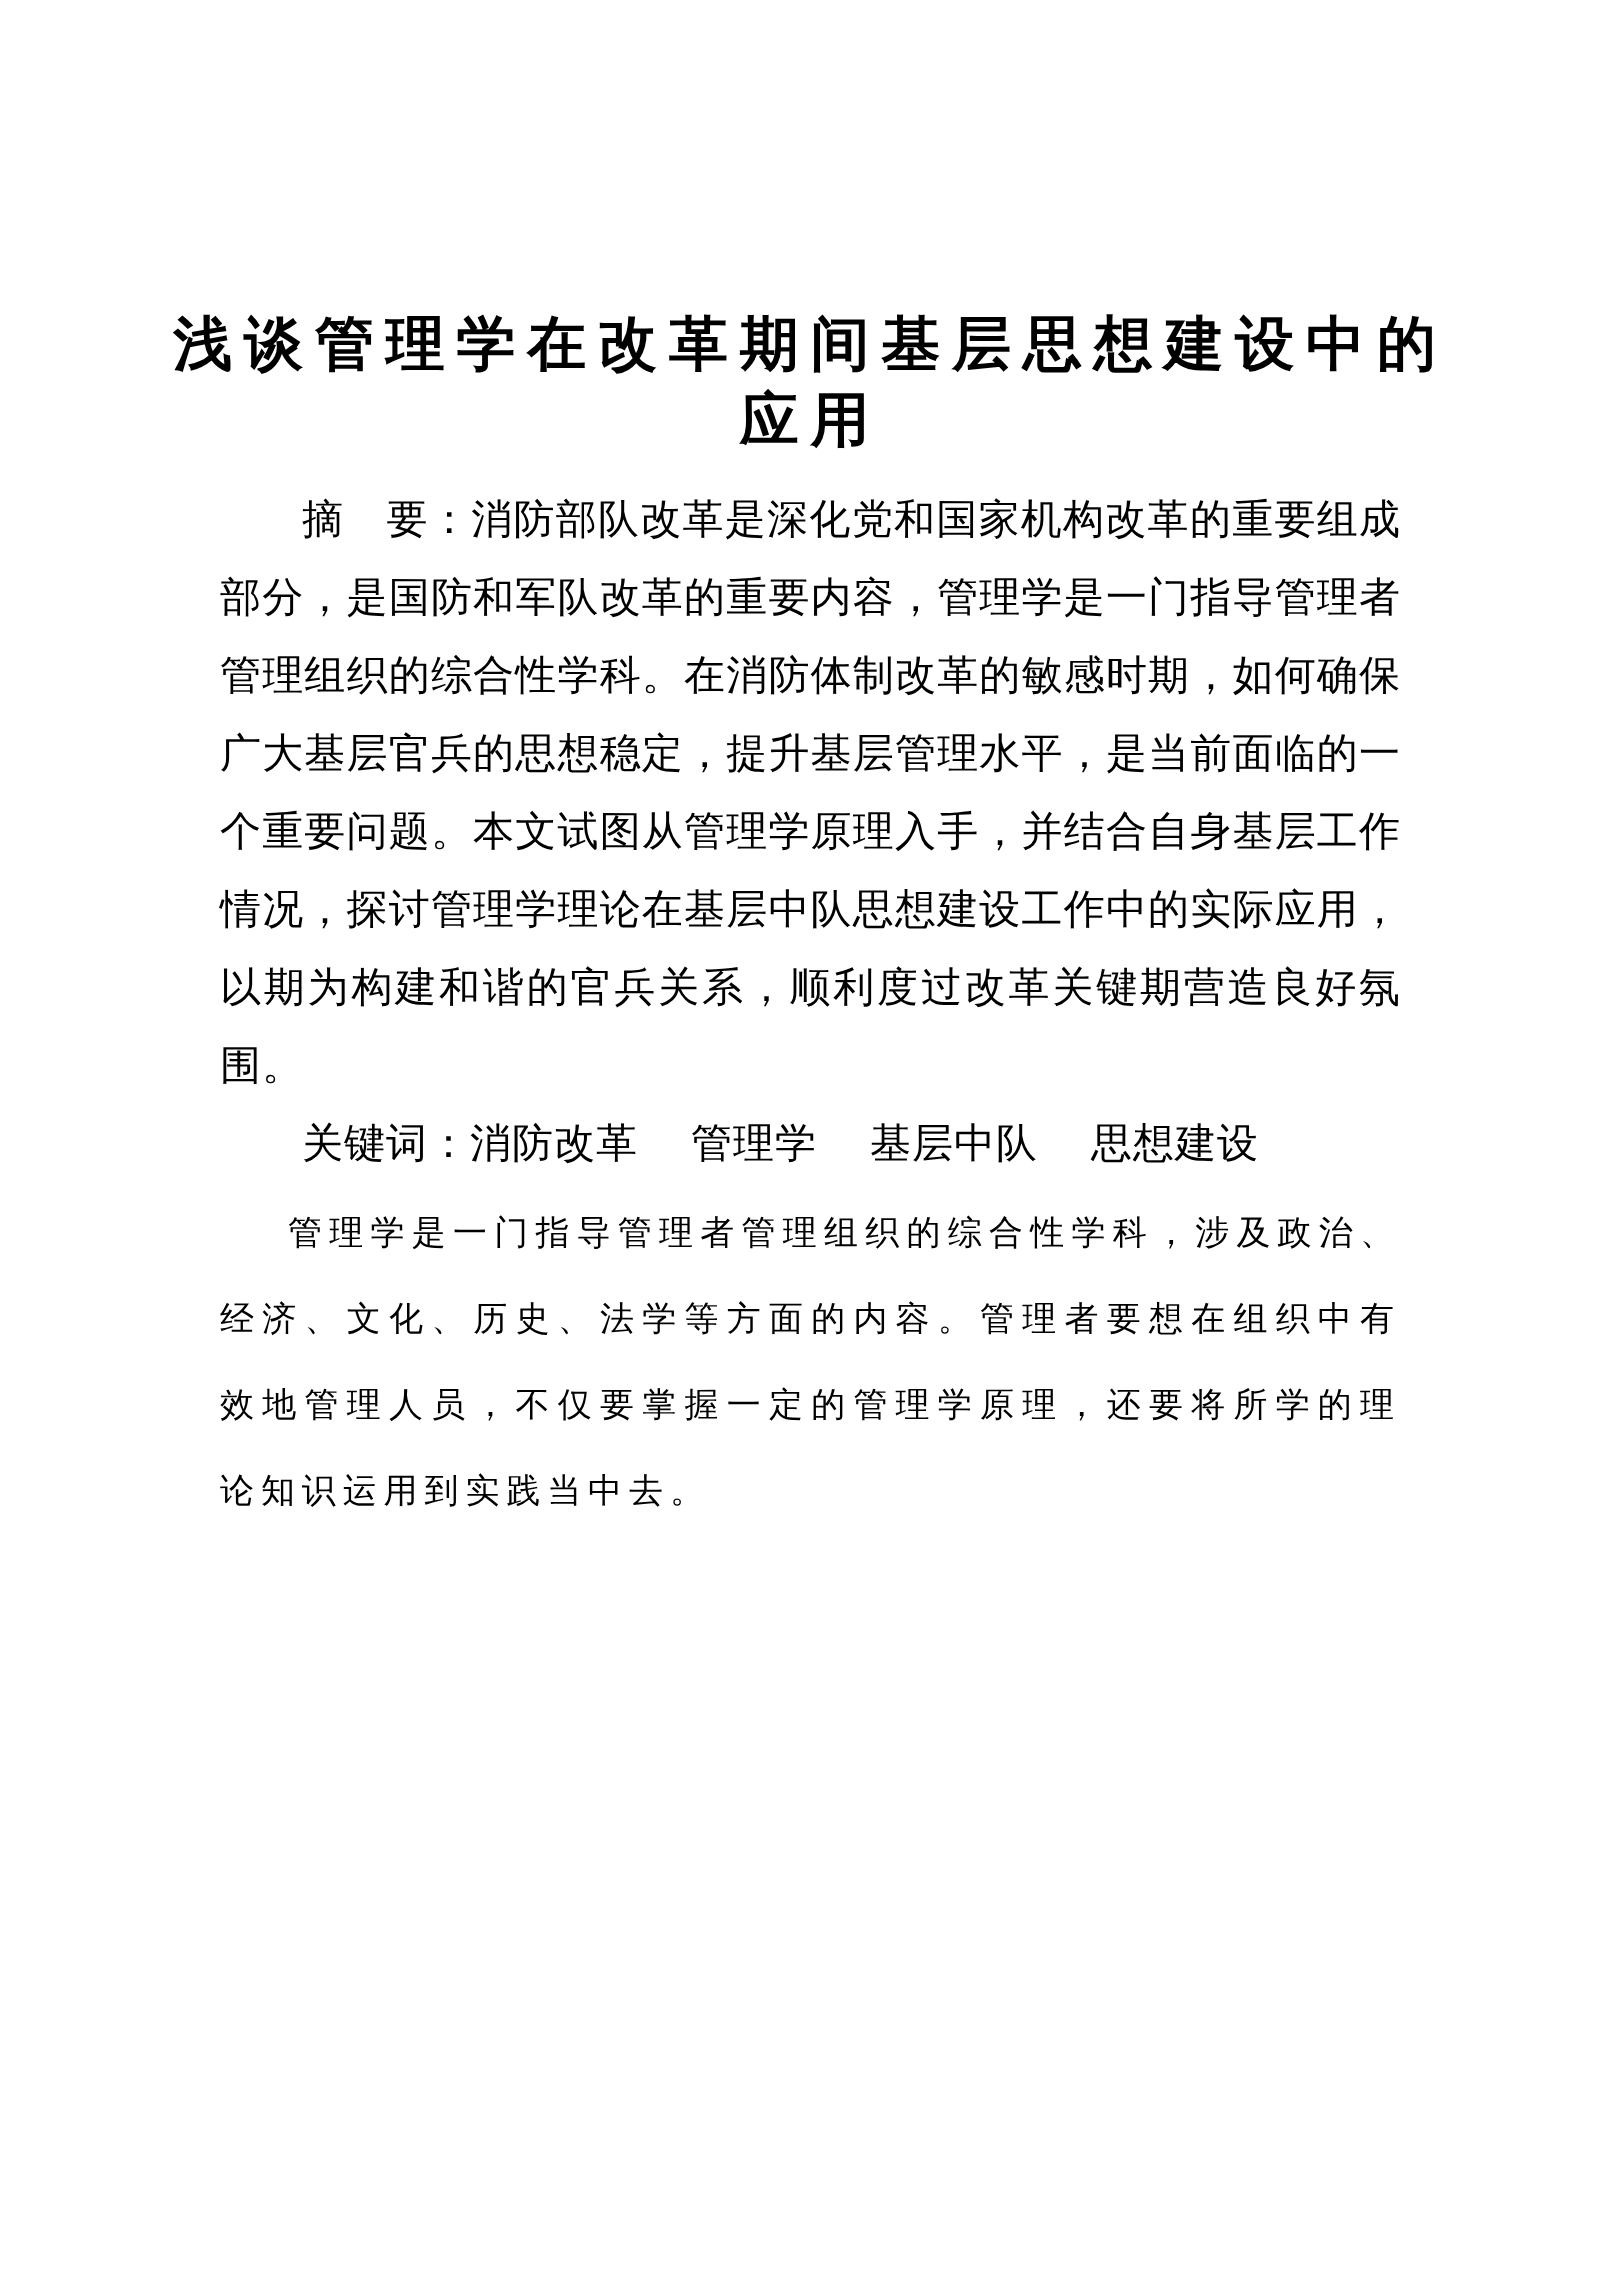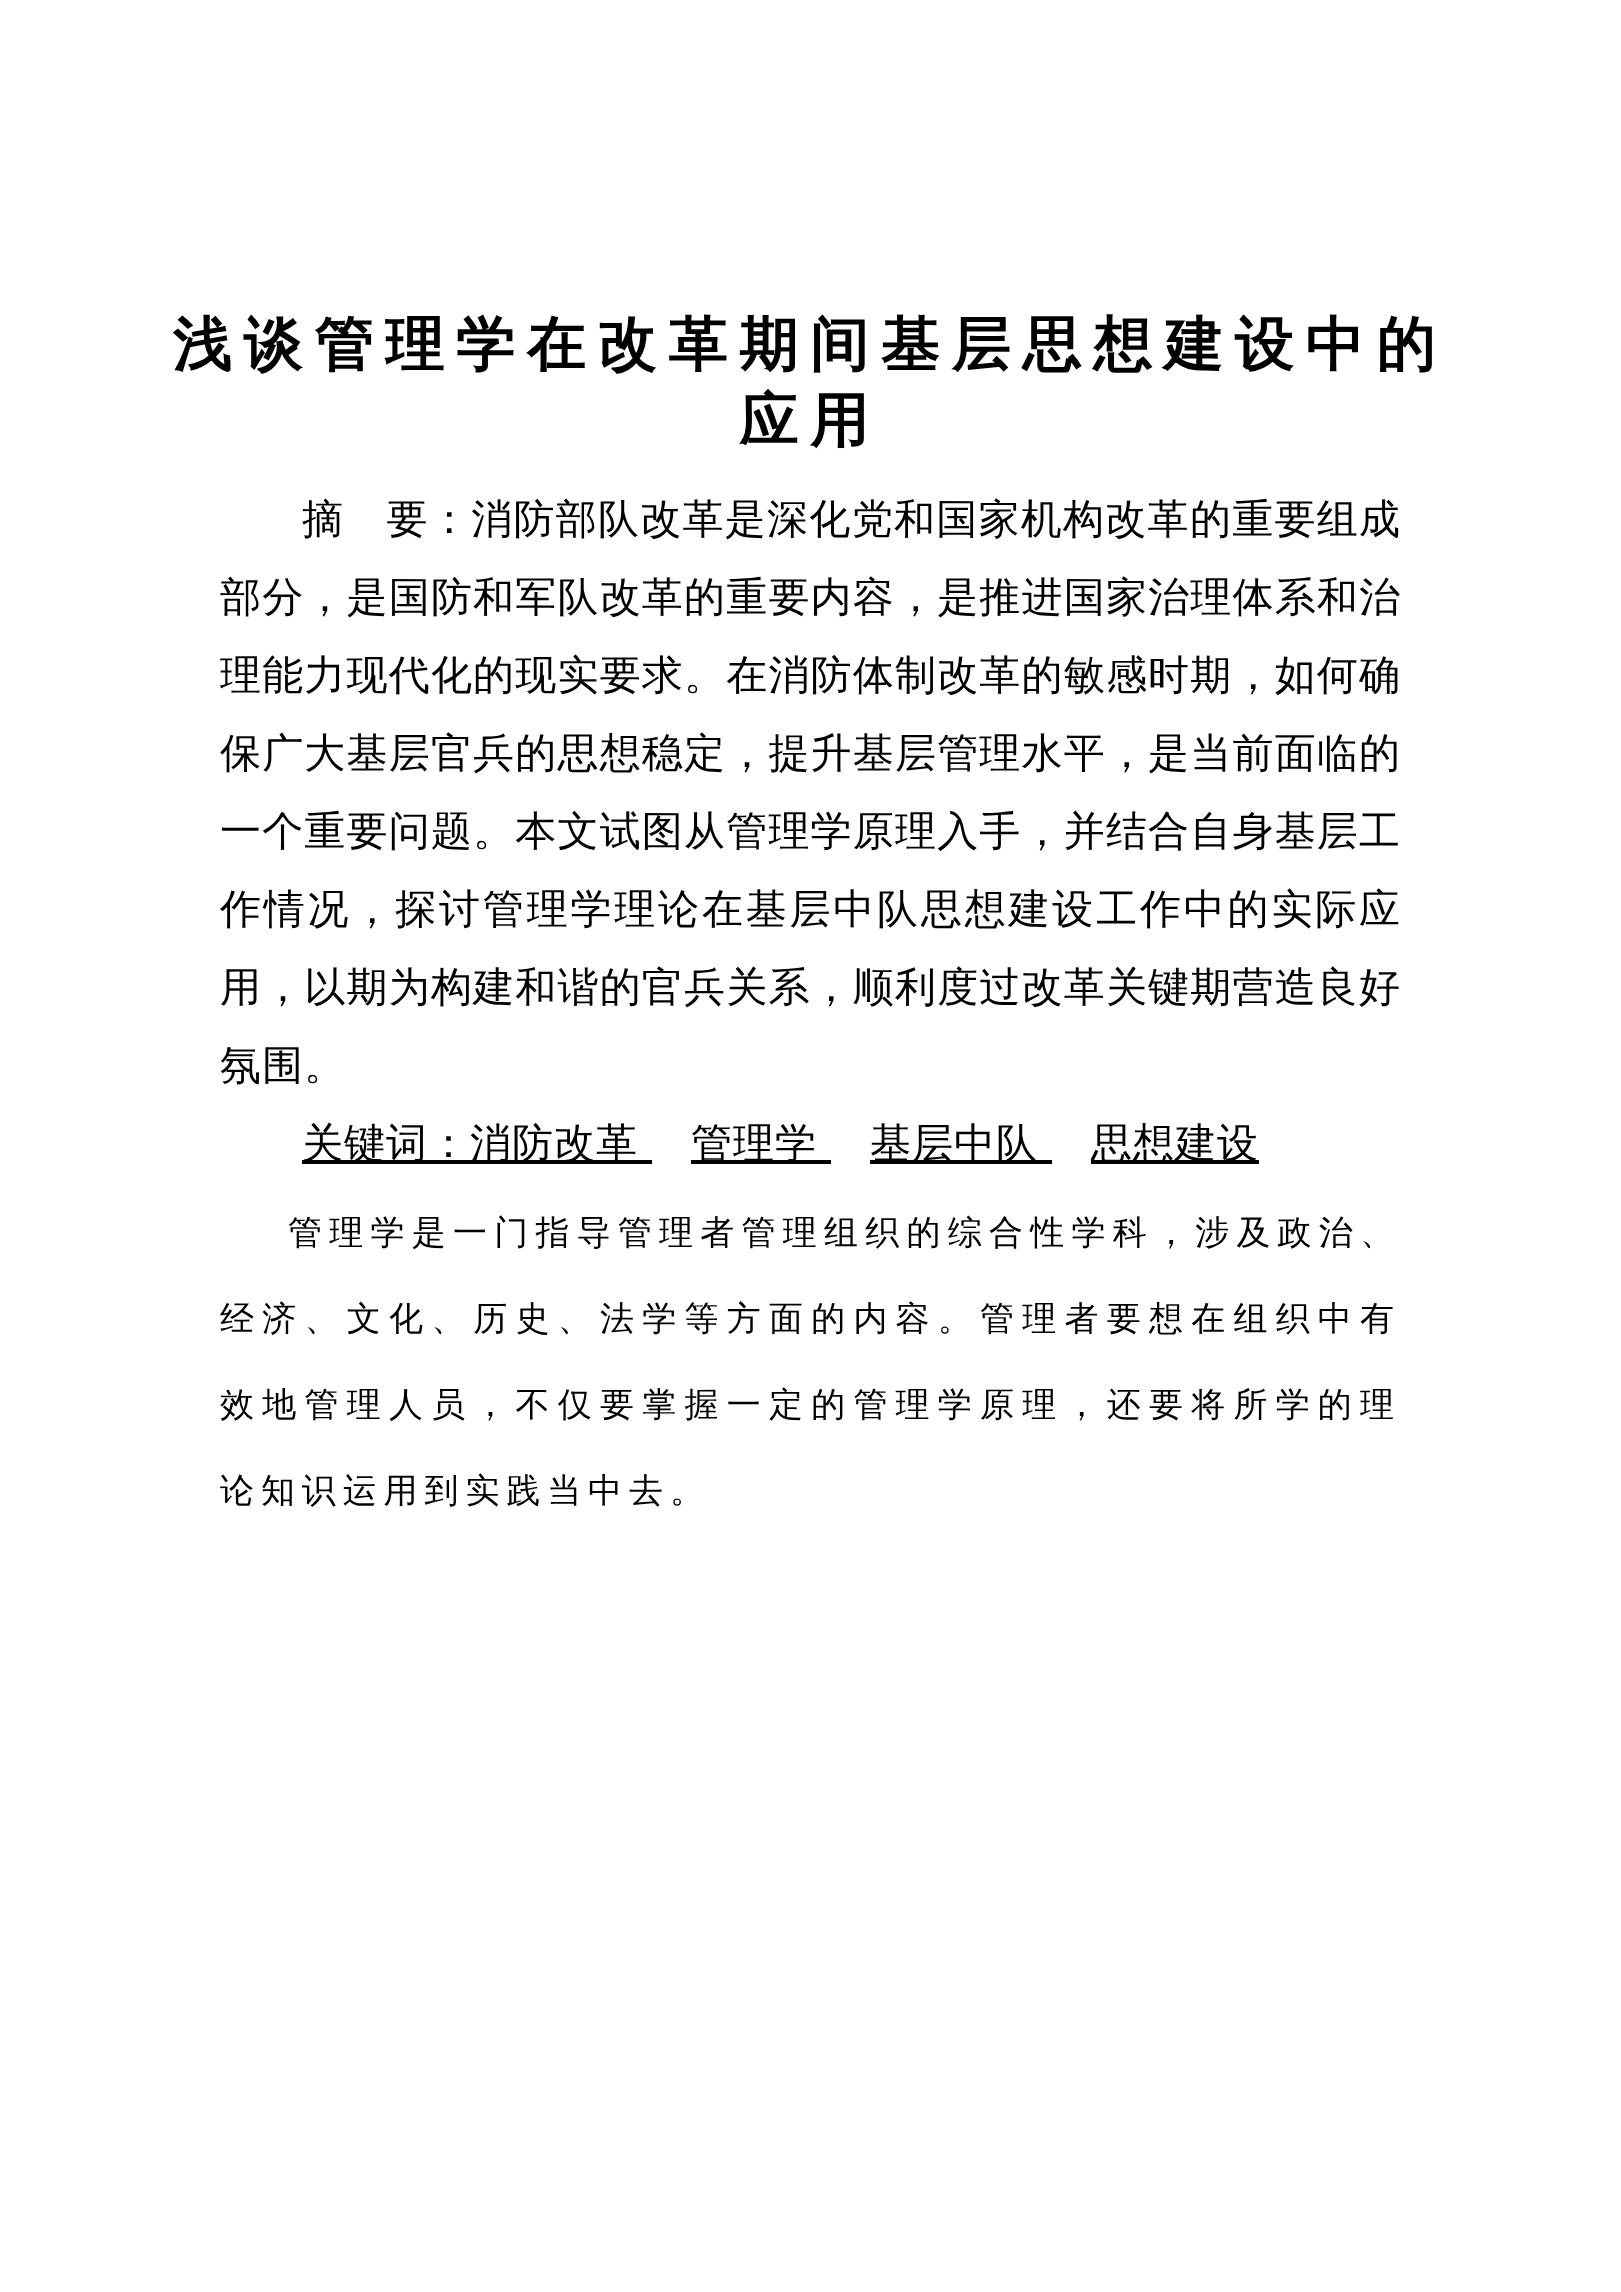--- a/index.html
+++ b/index.html
@@ -47,21 +47,20 @@
     color: #000000;
   }
 
   .keywords {
     font-size: 41px;
     line-height: 78px;
     text-indent: 2em;
     letter-spacing: 1px;
     white-space: nowrap;
     color: #000000;
-    text-decoration: underline;
   }
 
   .keywords .kw + .kw {
     margin-left: 0.95em;
   }
 
   .body-para {
     font-size: 34px;
     line-height: 86px;
     text-align: justify;
@@ -75,21 +74,21 @@
   }
 </style>
 </head>
 <body>
 
 <div class="page">
 
   <h1 class="doc-title">浅谈管理学在改革期间基层思想建设中的应用</h1>
 
   <p class="abstract">
-    <span>摘　要：</span><span>消防部队改革是深化党和国家机构改革的重要组成部分，是国防和军队改革的重要内容，是推进国家治理体系和治理能力现代化的现实要求。在消防体制改革的敏感时期，如何确保广大基层官兵的思想稳定，提升基层管理水平，是当前面临的一个重要问题。本文试图从管理学原理入手，并结合自身基层工作情况，探讨管理学理论在基层中队思想建设工作中的实际应用，以期为构建和谐的官兵关系，顺利度过改革关键期营造良好氛围。</span>
+    <span>摘　要：</span><span>消防部队改革是深化党和国家机构改革的重要组成部分，是国防和军队改革的重要内容，管理学是一门指导管理者管理组织的综合性学科。在消防体制改革的敏感时期，如何确保广大基层官兵的思想稳定，提升基层管理水平，是当前面临的一个重要问题。本文试图从管理学原理入手，并结合自身基层工作情况，探讨管理学理论在基层中队思想建设工作中的实际应用，以期为构建和谐的官兵关系，顺利度过改革关键期营造良好氛围。</span>
   </p>
 
   <p class="keywords">
     <span>关键词：</span><span class="kw">消防改革</span>
     <span class="kw">管理学</span>
     <span class="kw">基层中队</span>
     <span class="kw">思想建设</span>
   </p>
 
   <p class="body-para first">管理学是一门指导管理者管理组织的综合性学科，涉及政治、经济、文化、历史、法学等方面的内容。管理者要想在组织中有效地管理人员，不仅要掌握一定的管理学原理，还要将所学的理论知识运用到实践当中去。</p>

